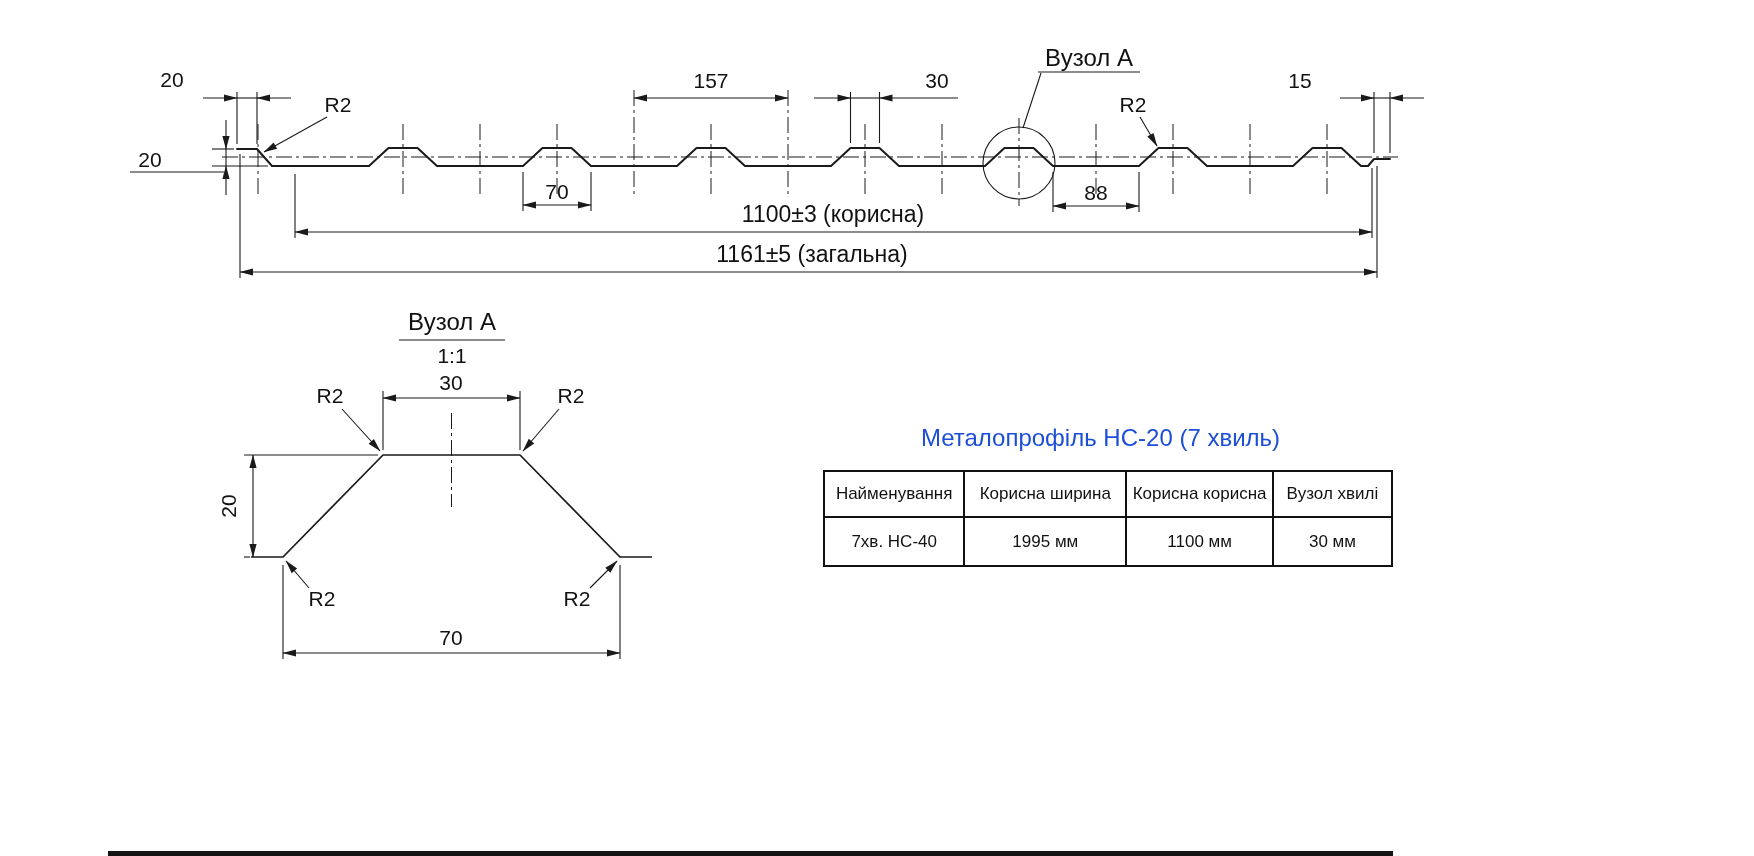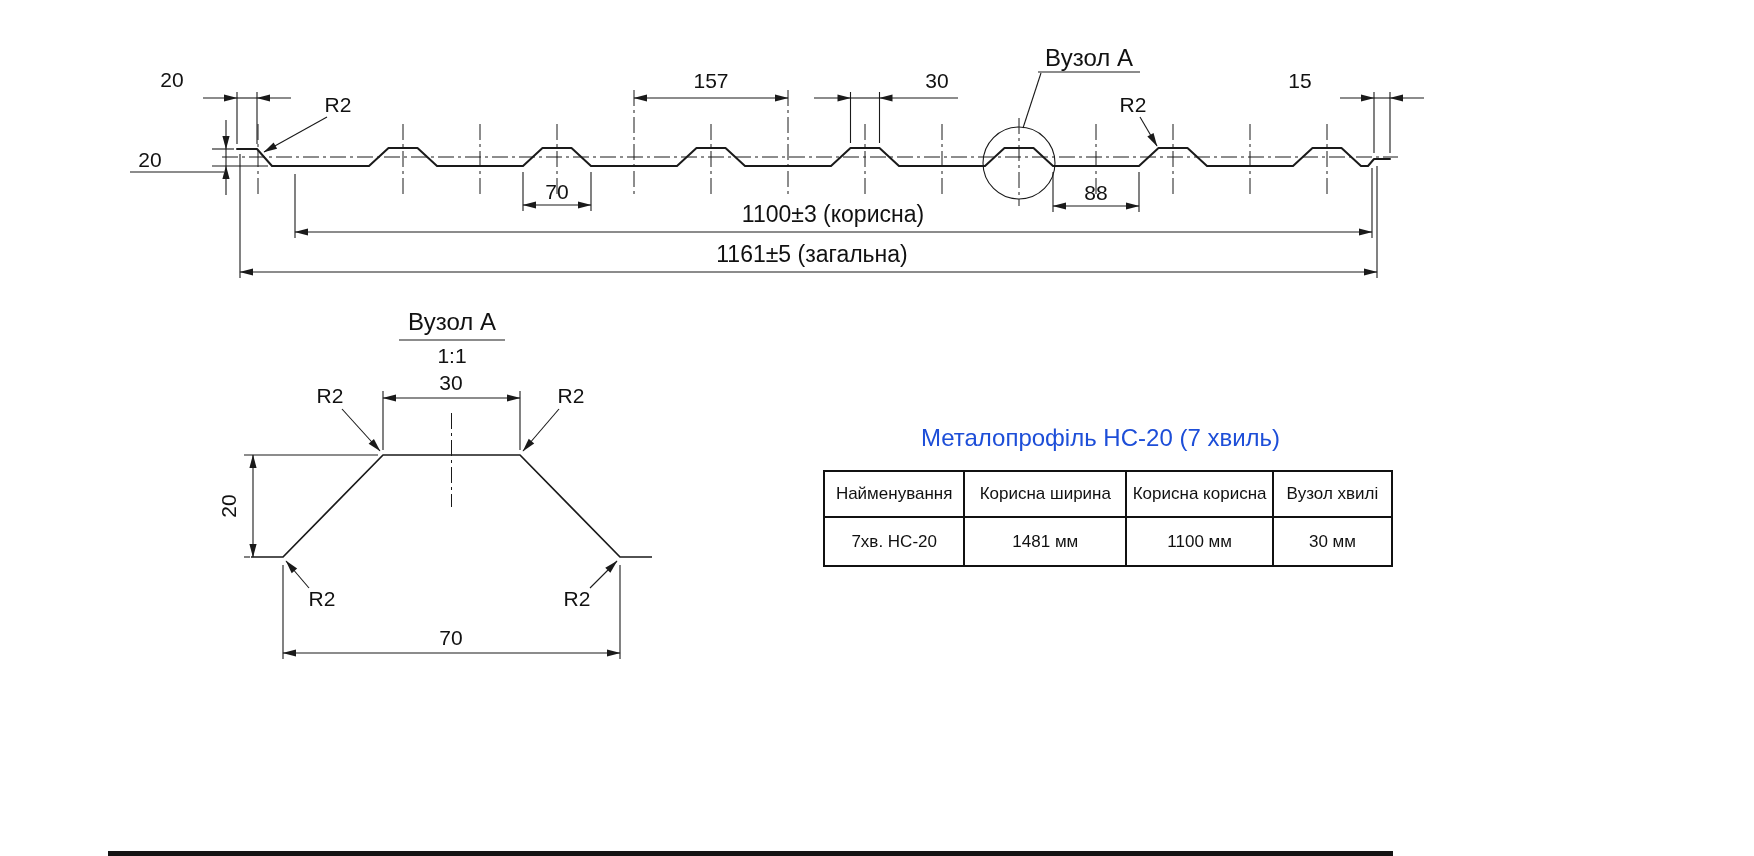--- a/index.html
+++ b/index.html
@@ -206,22 +206,22 @@
 
   <table class="spec-table">
     <tbody>
         <tr class="hdr">
       <th class="c0">Найменування</th>
       <th class="c1">Корисна ширина</th>
       <th class="c2">Корисна корисна</th>
       <th class="c3">Вузол хвилі</th>
     </tr>
     <tr class="dat">
-      <td class="c0">7хв. НС-20</td>
-      <td class="c1">1481 мм</td>
+      <td class="c0">7хв. НС-40</td>
+      <td class="c1">1995 мм</td>
       <td class="c2">1100 мм</td>
       <td class="c3">30 мм</td>
     </tr>
   </tbody>
     </table>
 
   <div class="bottom-strip"></div>
 </div>
 
 </body></html>

